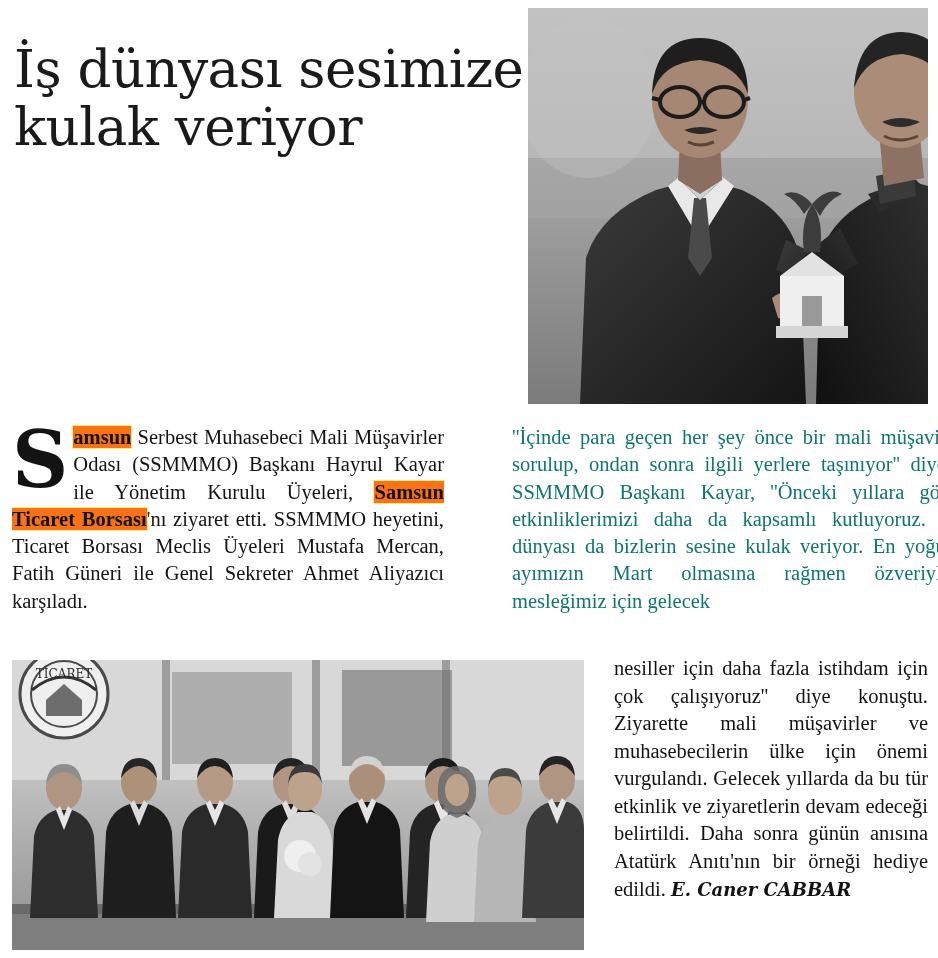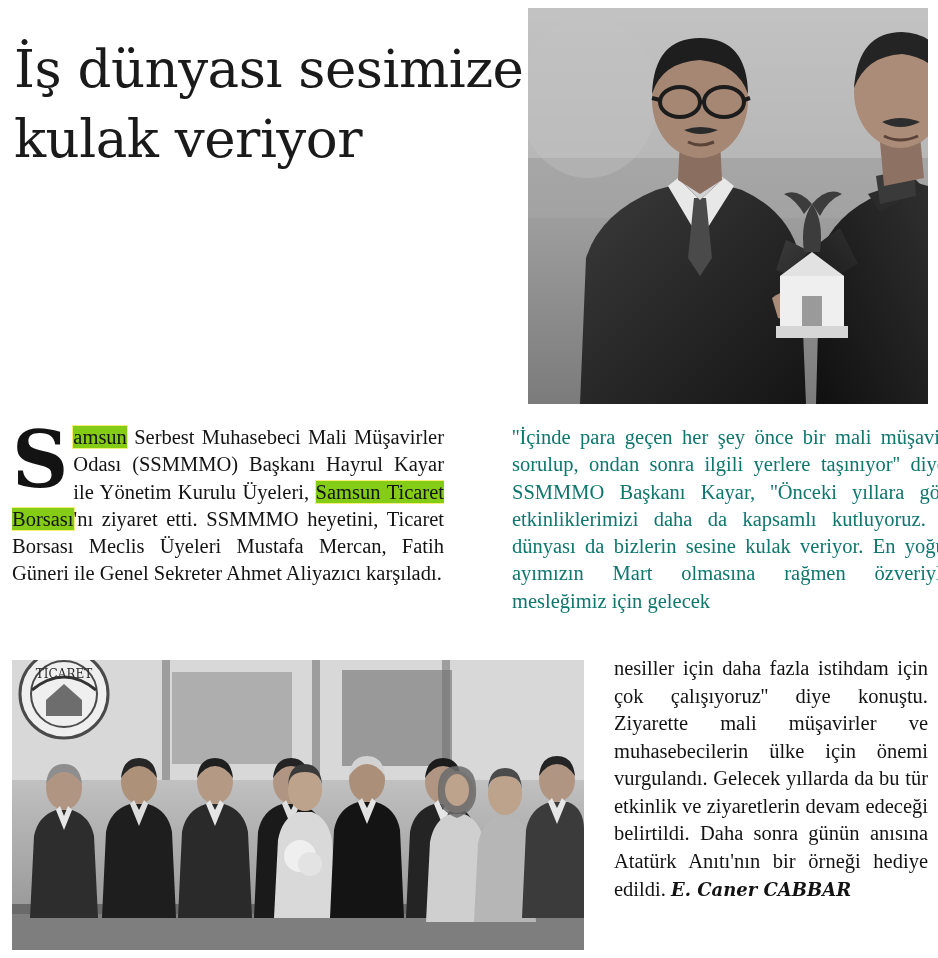--- a/index.html
+++ b/index.html
@@ -33,21 +33,21 @@
     line-height: 1.02;
     letter-spacing: -0.5px;
     color: #1a1a1a;
     font-weight: 400;
   }
   .headline .hl-bold {
     font-weight: 400;
   }
   .headline .hl-line2 {
     display: block;
-    margin-top: 16px;
+    margin-top: 4px;
   }
 
   
   .deck {
     position: absolute;
     left: 68px;
     top: 196px;
     width: 450px;
     font-family: "Liberation Serif", serif;
     font-size: 27.5px;
@@ -81,22 +81,23 @@
   .col-left .dropcap {
     float: left;
     font-family: "DejaVu Serif", serif;
     font-size: 78px;
     line-height: 0.78;
     font-weight: 700;
     padding: 4px 5px 0 0;
     margin-top: 2px;
   }
   .hl-yellow {
-    background: #84cc16;
+    background: #f97316;
     box-shadow: 0 0 0 1px #f7ef7a;
+    font-weight: bold;
   }
 
   .col-right {
     position: absolute;
     left: 512px;
     top: 424px;
     width: 444px;
     font-size: 20.5px;
     line-height: 1.33;
     text-align: justify;

